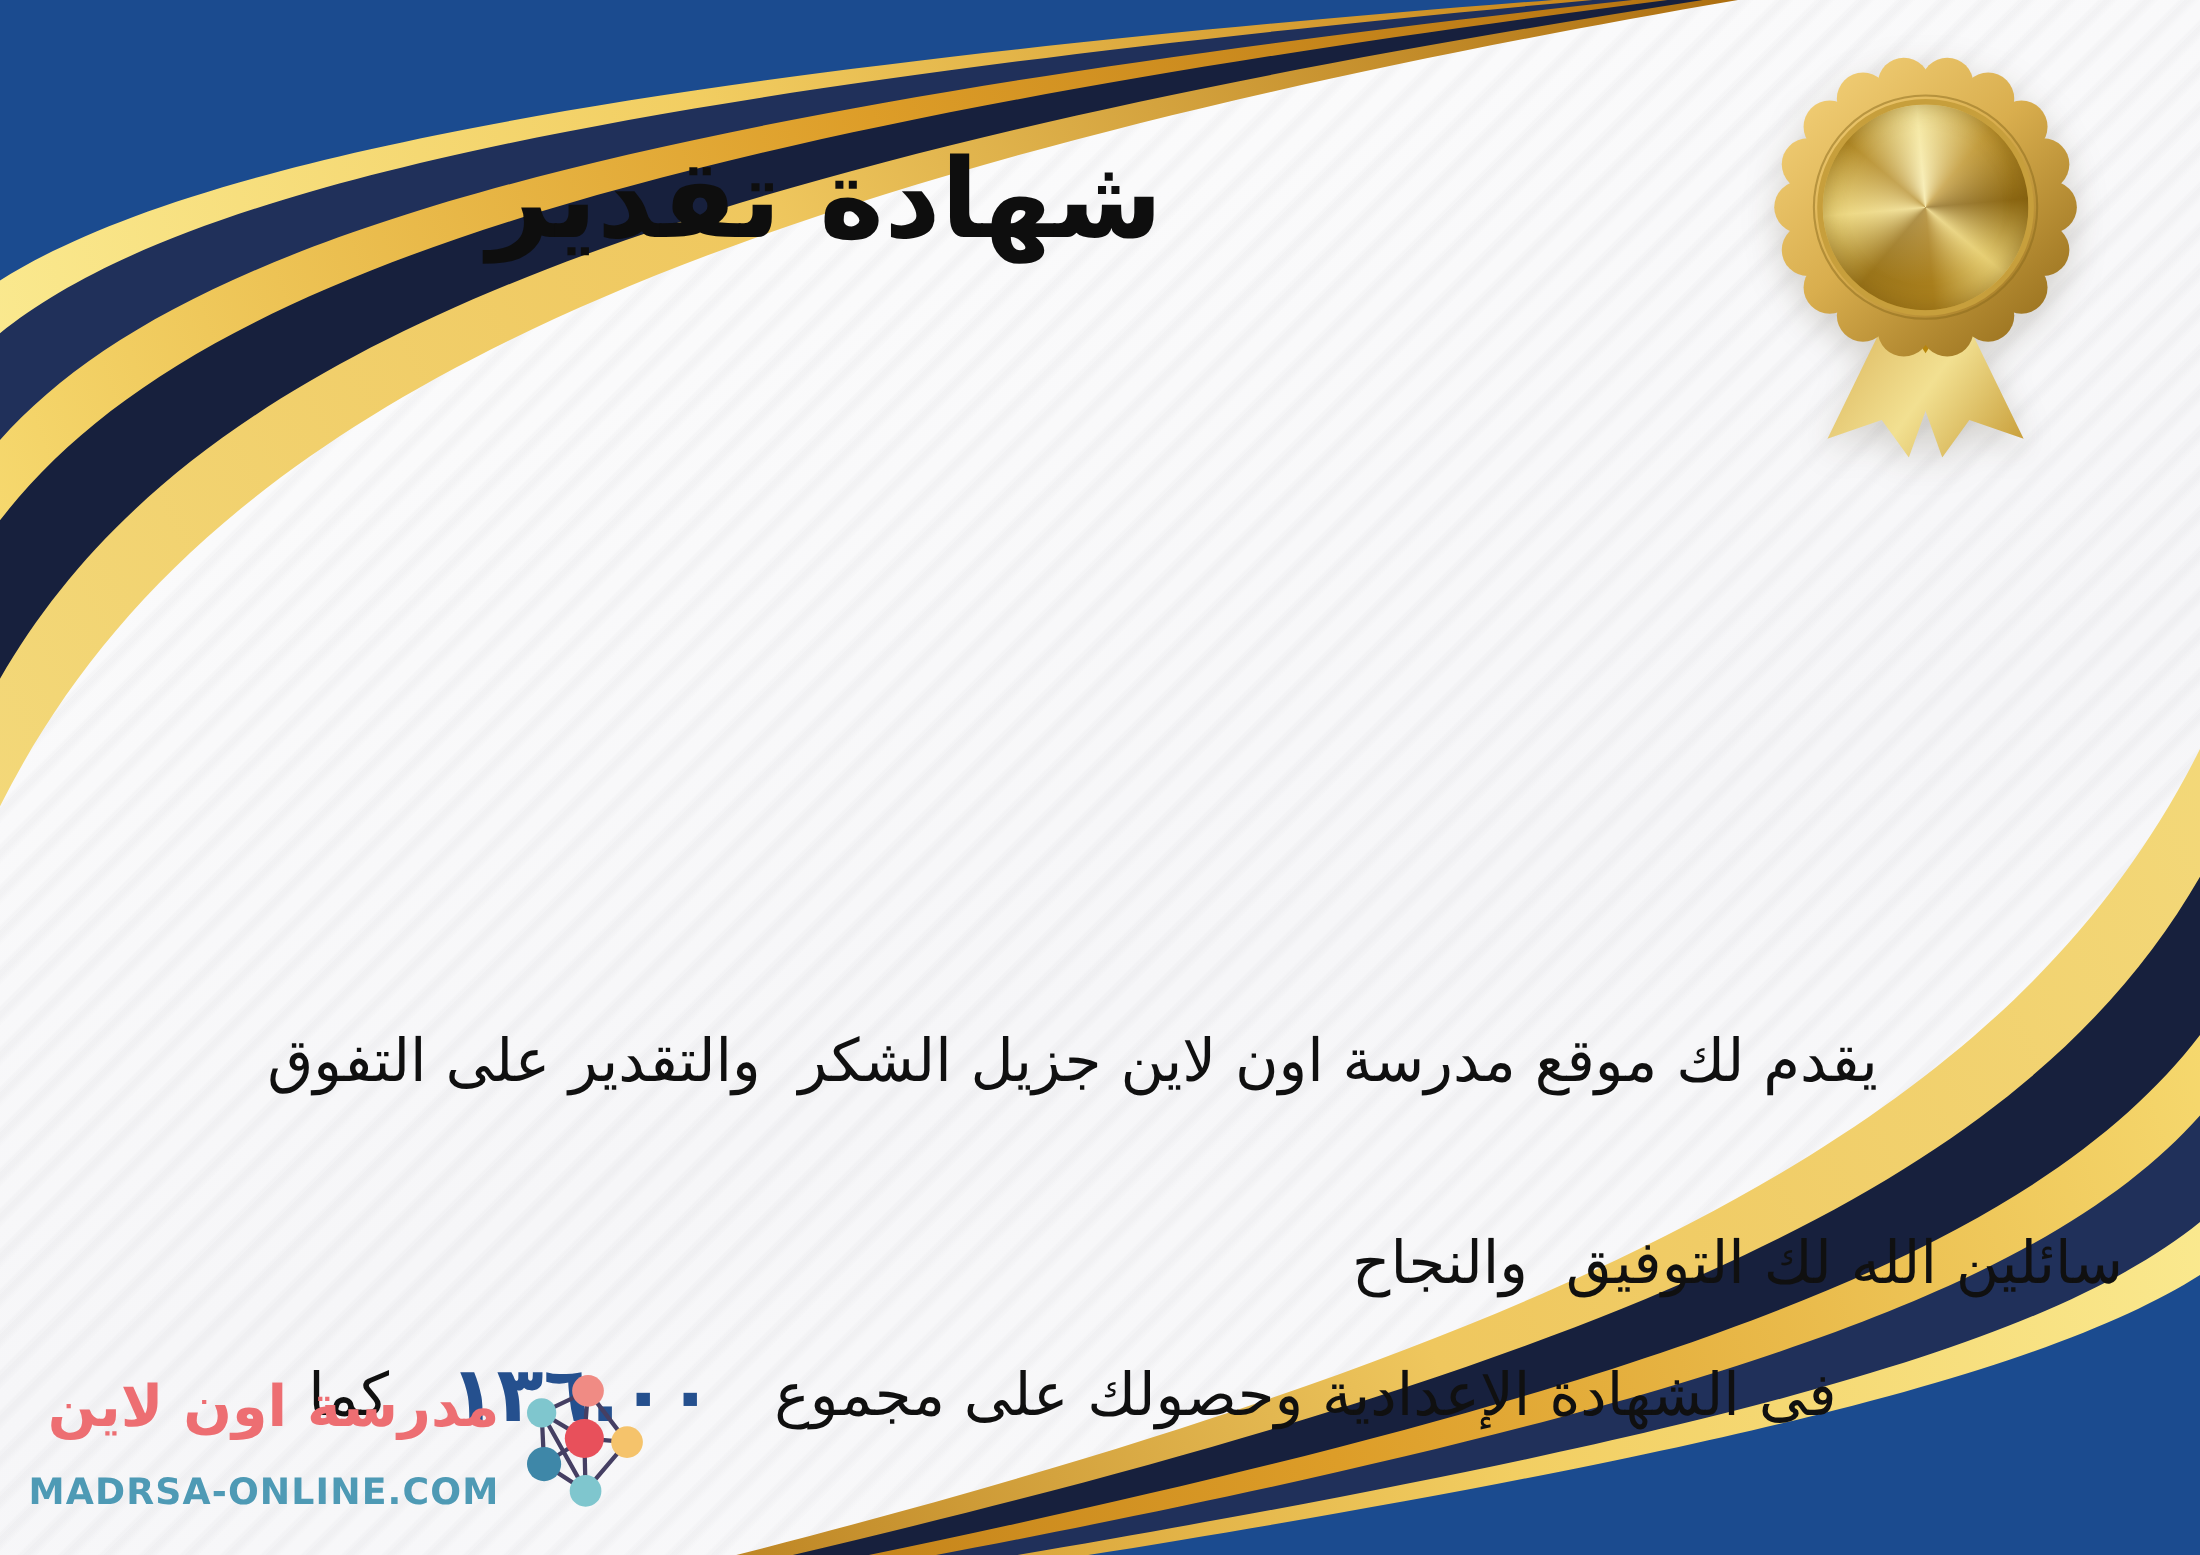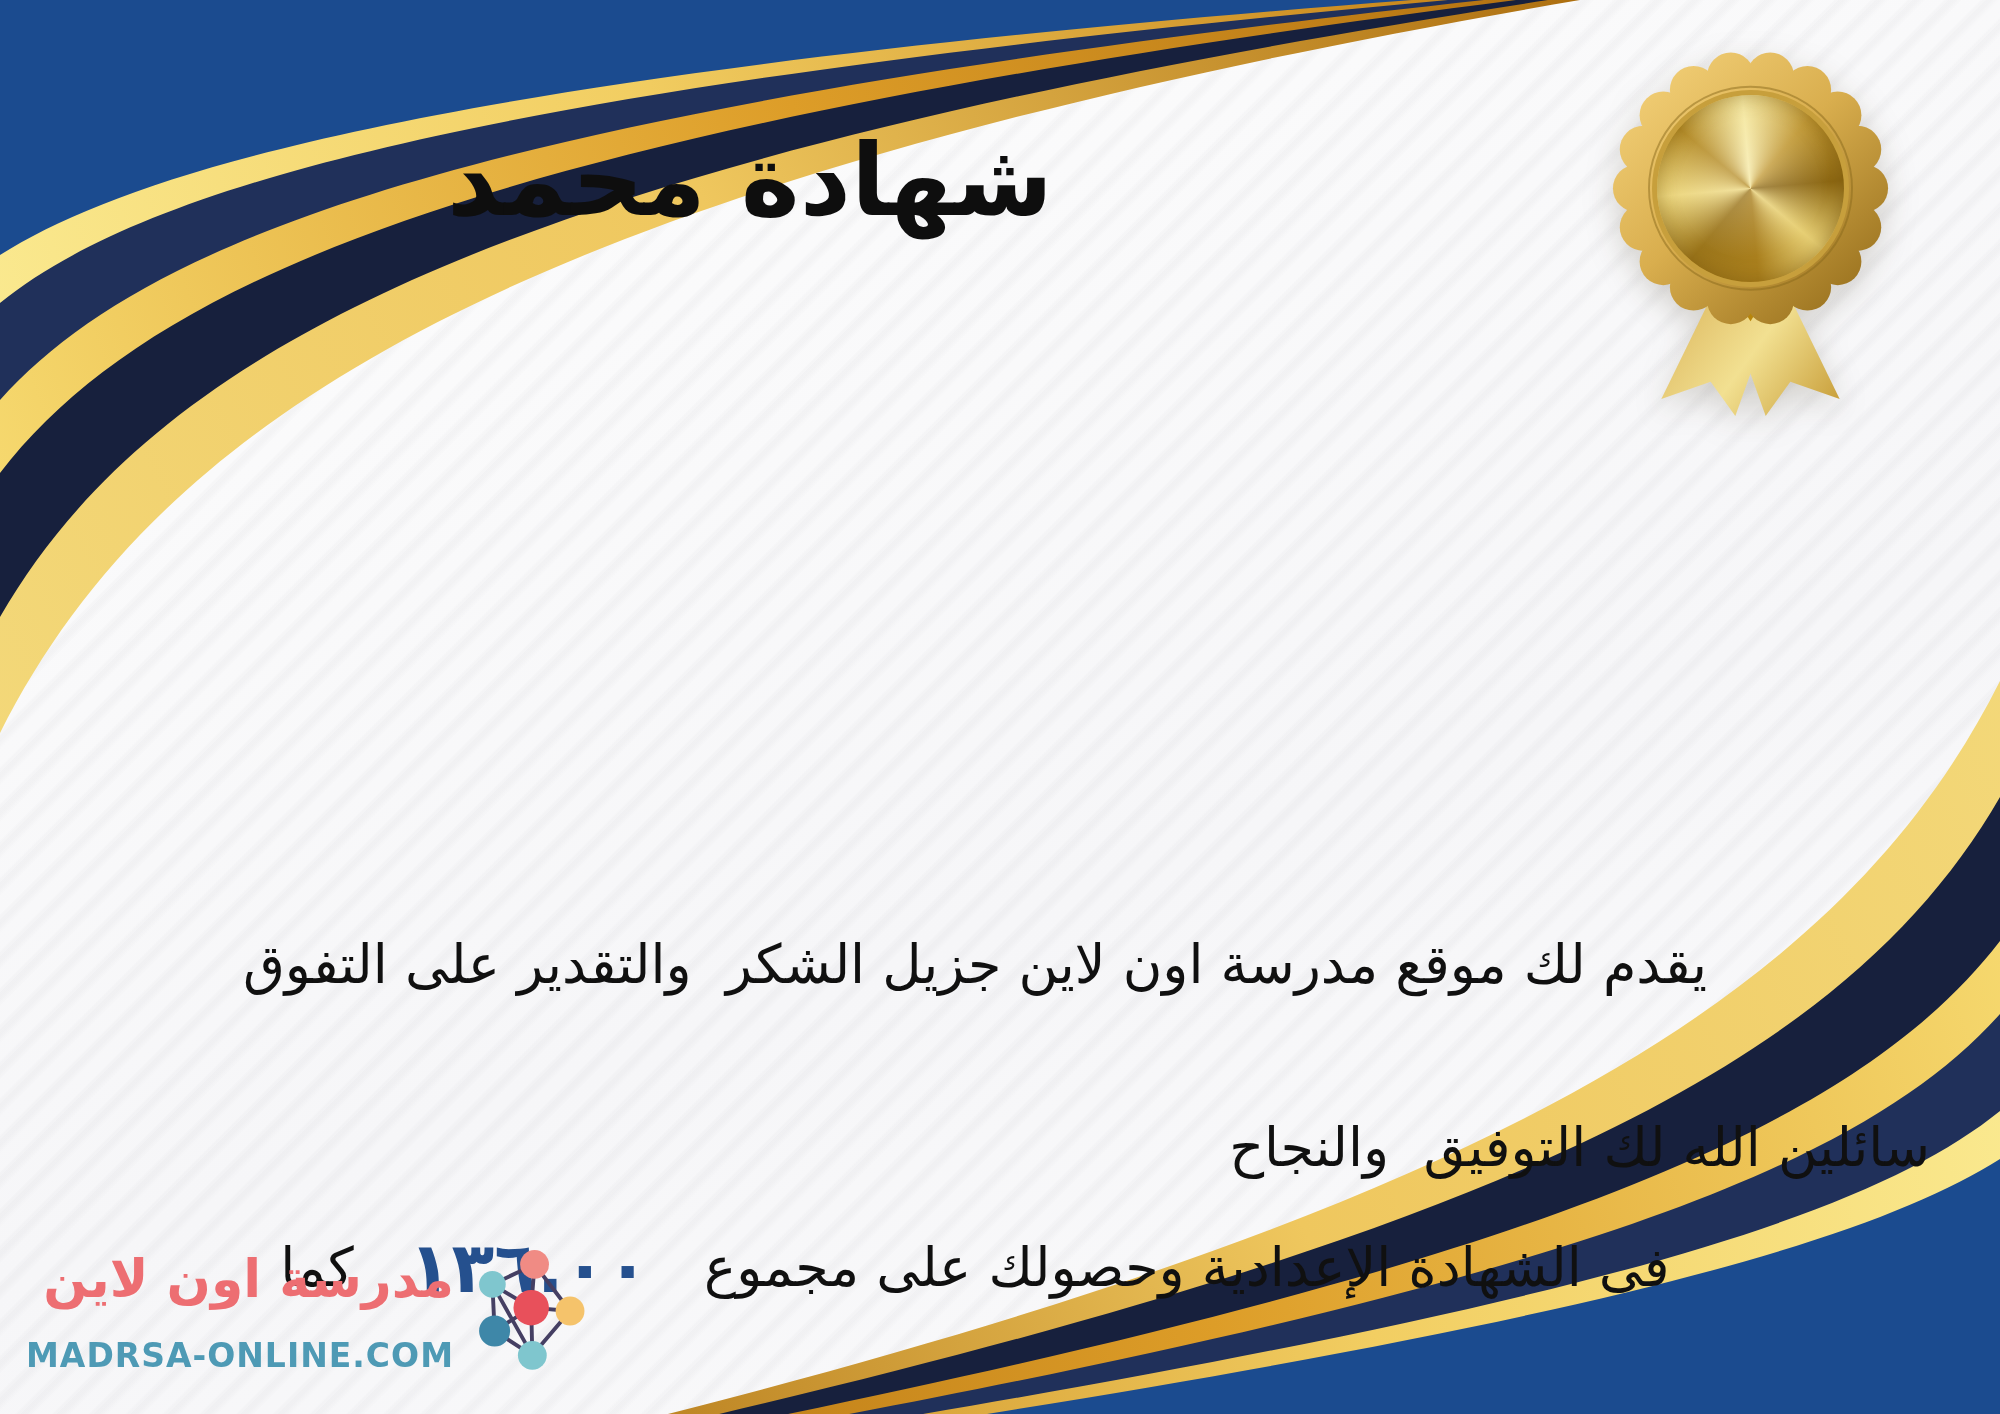--- a/index.html
+++ b/index.html
@@ -150,21 +150,21 @@
           <circle cx="210" cy="46.1" r="25"></circle>
         <circle cx="241.9" cy="72.9" r="25"></circle>
           <circle cx="262.8" cy="109" r="25"></circle>
       </g>
       <circle cx="150" cy="150" r="126" fill="url(#mGold)"></circle>
       <circle cx="150" cy="150" r="107" fill="none" stroke="#8A6A1C" stroke-width="2" opacity="0.5"></circle>
     </svg>
     <div class="medal-disc"></div>
   </div>
 
-  <div class="title" dir="rtl">شهادة محمد</div>
+  <div class="title" dir="rtl">شهادة تقدير</div>
 
 
   <div class="body-text" dir="rtl">
     <div>يقدم لك موقع مدرسة اون لاين جزيل الشكر  والتقدير على التفوق</div>
     <div class="body-line2">
       <span>فى الشهادة الإعدادية وحصولك على مجموع</span><span class="score">١٣٦.٠٠</span><span>كما</span>
     </div>
     
   </div>
 

